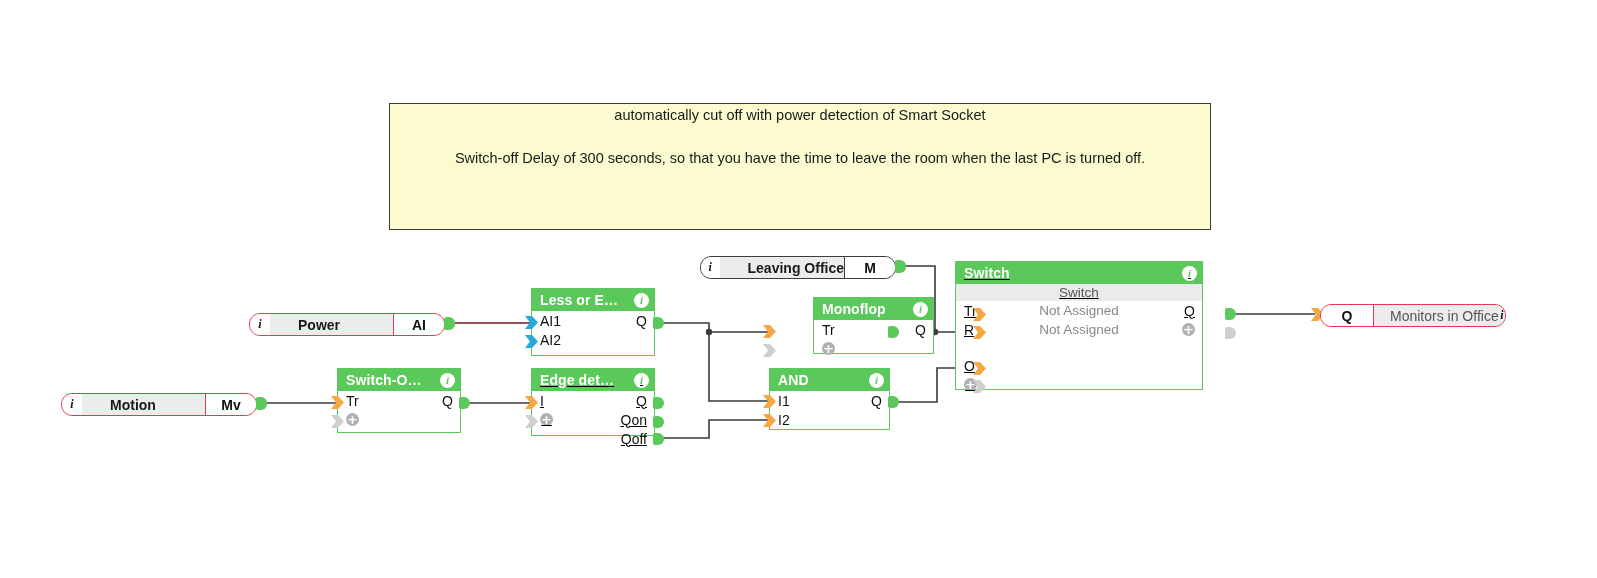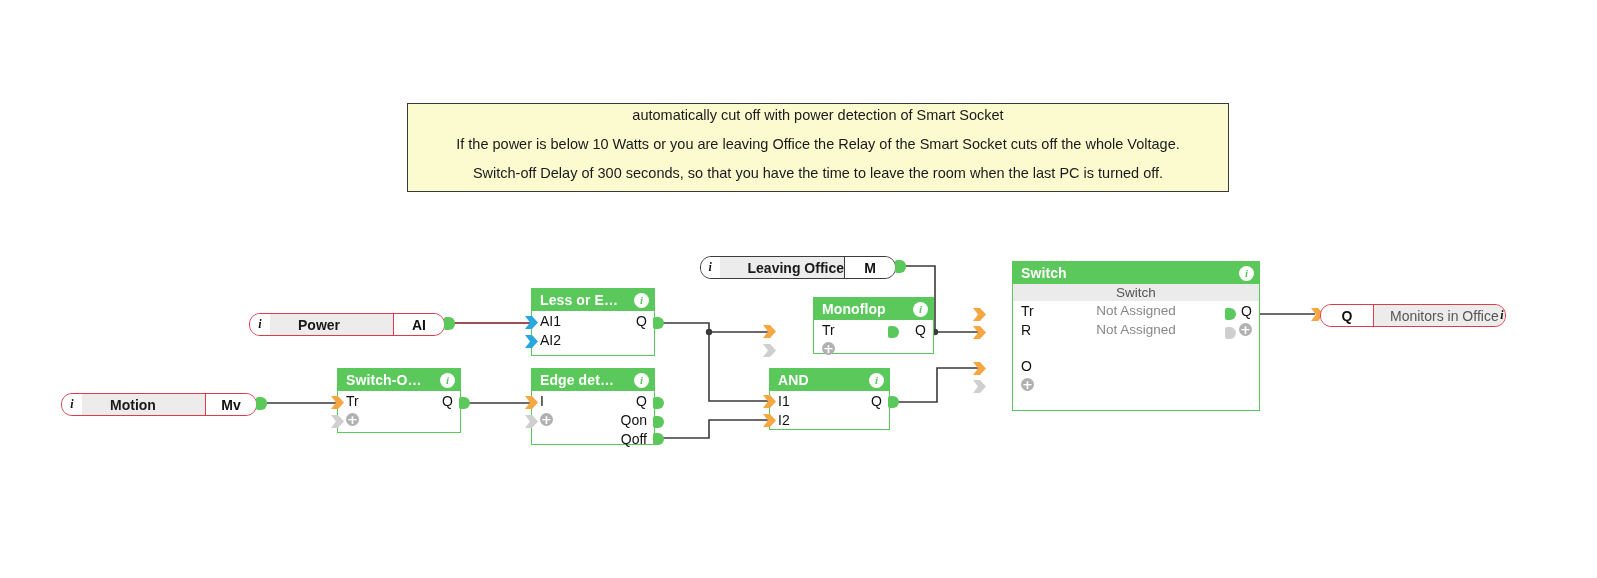--- a/index.html
+++ b/index.html
@@ -186,24 +186,23 @@
     <path d="M900,266 L935,266 L935,332" stroke="#3a3a3a" stroke-width="1.6" fill="none"></path>
 
     <path d="M891,332 L980,332" stroke="#3a3a3a" stroke-width="1.6" fill="none"></path>
     <circle cx="935" cy="332" r="3.2" fill="#3a3a3a"></circle>
 
     <path d="M894,402 L937,402 L937,368 L980,368" stroke="#3a3a3a" stroke-width="1.6" fill="none"></path>
 
     <path d="M1229,314 L1315,314" stroke="#3a3a3a" stroke-width="1.6" fill="none"></path>
   </svg>
 
-  <div class="comment-box" style="left:407px;top:103px;width:822px;height:89px;">
+  <div class="comment-box" style="left:389px;top:103px;width:822px;height:127px;">
     <span class="comment-line">automatically cut off with power detection of Smart Socket</span>
     <span class="comment-gap"></span>
-    <span class="comment-line">If the power is below 10 Watts or you are leaving Office the Relay of the Smart Socket cuts off the whole Voltage.</span>
     <span class="comment-gap"></span>
     <span class="comment-line">Switch-off Delay of 300 seconds, so that you have the time to leave the room when the last PC is turned off.</span>
   </div>
 
   <div class="io-node" style="left:249px;top:313px;width:196px;">
     <div class="io-info">i</div>
     <div class="io-name">Power</div>
     <div class="io-port">AI</div>
   </div>
   <div class="knob-out" style="left:444px;top:317px;"></div>
@@ -280,21 +279,21 @@
         <path d="M0,0 L7,0 L13,6.5 L7,13 L0,13 L5,6.5 Z" fill="#f5a742"></path>
       </svg>
   </div>
   <div class="p-in" style="left:331px;top:415px;">
     <svg width="13" height="13" viewBox="0 0 13 13">
         <path d="M0,0 L7,0 L13,6.5 L7,13 L0,13 L5,6.5 Z" fill="#cfcfcf"></path>
       </svg>
   </div>
   <div class="p-out" style="left:459px;top:397px;"></div>
 
-  <div class="block" style="left:531px;top:368px;width:124px;height:77px;">
+  <div class="block" style="left:531px;top:368px;width:124px;height:68px;text-decoration:underline;">
     <div class="block-header">
       <span>Edge  det…</span>
       <span class="hdr-info">i</span>
     </div>
     <div class="block-body">
       <div class="row">
         <span class="lbl">I</span>
         <span class="rlbl">Q</span>
       </div>
       <div class="row">
@@ -368,21 +367,21 @@
         <path d="M0,0 L7,0 L13,6.5 L7,13 L0,13 L5,6.5 Z" fill="#f5a742"></path>
       </svg>
   </div>
   <div class="p-in" style="left:763px;top:414px;">
     <svg width="13" height="13" viewBox="0 0 13 13">
         <path d="M0,0 L7,0 L13,6.5 L7,13 L0,13 L5,6.5 Z" fill="#f5a742"></path>
       </svg>
   </div>
   <div class="p-out" style="left:888px;top:396px;"></div>
 
-  <div class="block" style="left:1012px;top:261px;width:248px;height:150px;">
+  <div class="block" style="left:955px;top:261px;width:248px;height:129px;text-decoration:underline;">
     <div class="block-header">
       <span>Switch</span>
       <span class="hdr-info">i</span>
     </div>
     <div class="block-body">
       <div class="subhdr">Switch</div>
       <div class="row">
         <span class="lbl">Tr</span>
         <span class="mid">Not Assigned</span>
         <span class="rlbl">Q</span>

